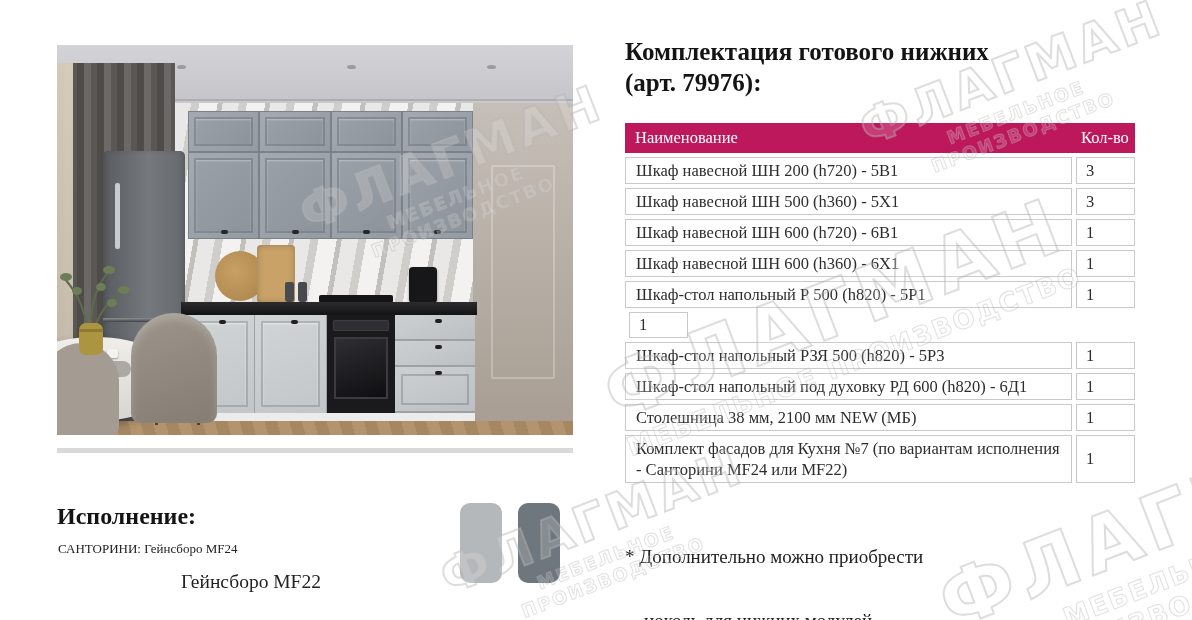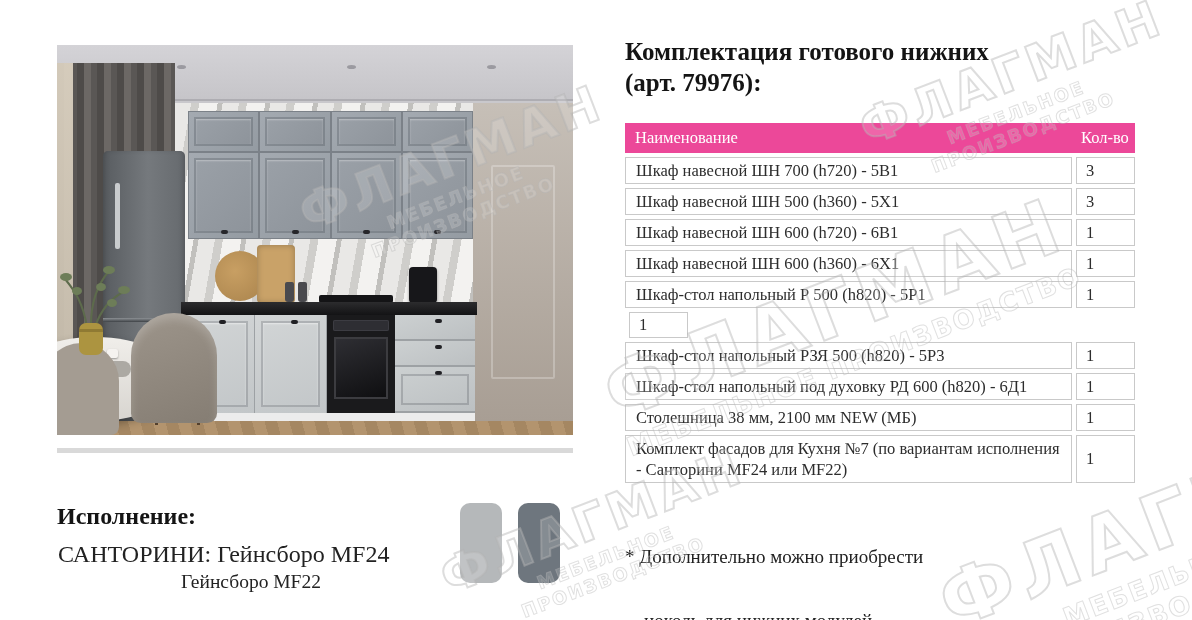--- a/index.html
+++ b/index.html
@@ -70,21 +70,21 @@
   .ctable { position:absolute; left:625px; top:123px; width:510px; font-size:16.5px; }
   .thead { display:flex; align-items:center; height:30px; color:#ffffff; font-size:16.5px; }
   .thead-name { flex:1; padding-left:10px; }
   .thead-qty { width:63px; padding-left:9px; }
   .trow { display:flex; margin-top:4px; align-items:stretch; }
   .tcell-name { flex:1; display:flex; align-items:center; border:1px solid #c9c9c9; background:#fff; padding:2px 10px; line-height:21px; color:#2d2d2d; }
   .tcell-qty { width:59px; margin-left:4px; display:flex; align-items:center; border:1px solid #c9c9c9; background:#fff; padding:2px 0 2px 9px; color:#2d2d2d; }
 
   
   .finish-heading { position:absolute; left:57px; top:503px; font-size:24px; font-weight:bold; color:#141414; }
-  .finish-line1 { position:absolute; left:58px; top:541px; font-size:24px; color:#222; }
+  .finish-line1 { position:absolute; left:58px; top:541px; font-size:13px; color:#222; }
   .finish-line2 { position:absolute; left:181px; top:571px; font-size:19.5px; color:#222; }
   .swatch { position:absolute; top:503px; width:42px; height:80px; border-radius:10px; }
   .swatch.light { left:460px; }
   .swatch.dark { left:518px; }
   .note-line1 { position:absolute; left:625px; top:546px; font-size:19px; color:#222; }
   .note-line2 { position:absolute; left:644px; top:610px; font-size:19px; color:#222; }
 
   
   .wm { position:absolute; transform:rotate(-21deg); text-align:center; pointer-events:none;
         font-family:"DejaVu Sans", sans-serif; font-weight:bold; z-index:5; }
@@ -174,28 +174,28 @@
   </div>
 
   <div class="divider"></div>
 
   <div class="title">
     <div>Комплектация готового нижних</div>
     <div>(арт. 79976):</div>
   </div>
 
   <div class="ctable">
-    <div class="thead" style="background: #ec4899;">
+    <div class="thead" style="background: #be185d;">
       <div class="thead-name">Наименование</div>
       <div class="thead-qty">Кол-во</div>
     </div>
     <div>
 
         <div class="trow">
-          <div class="tcell-name">Шкаф навесной ШН 700 (h720) - 5В1</div>
+          <div class="tcell-name">Шкаф навесной ШН 200 (h720) - 5В1</div>
           <div class="tcell-qty">3</div>
         </div>
 
         <div class="trow">
           <div class="tcell-name">Шкаф навесной ШН 500 (h360) - 5Х1</div>
           <div class="tcell-qty">3</div>
         </div>
 
         <div class="trow">
           <div class="tcell-name">Шкаф навесной ШН 600 (h720) - 6В1</div>

